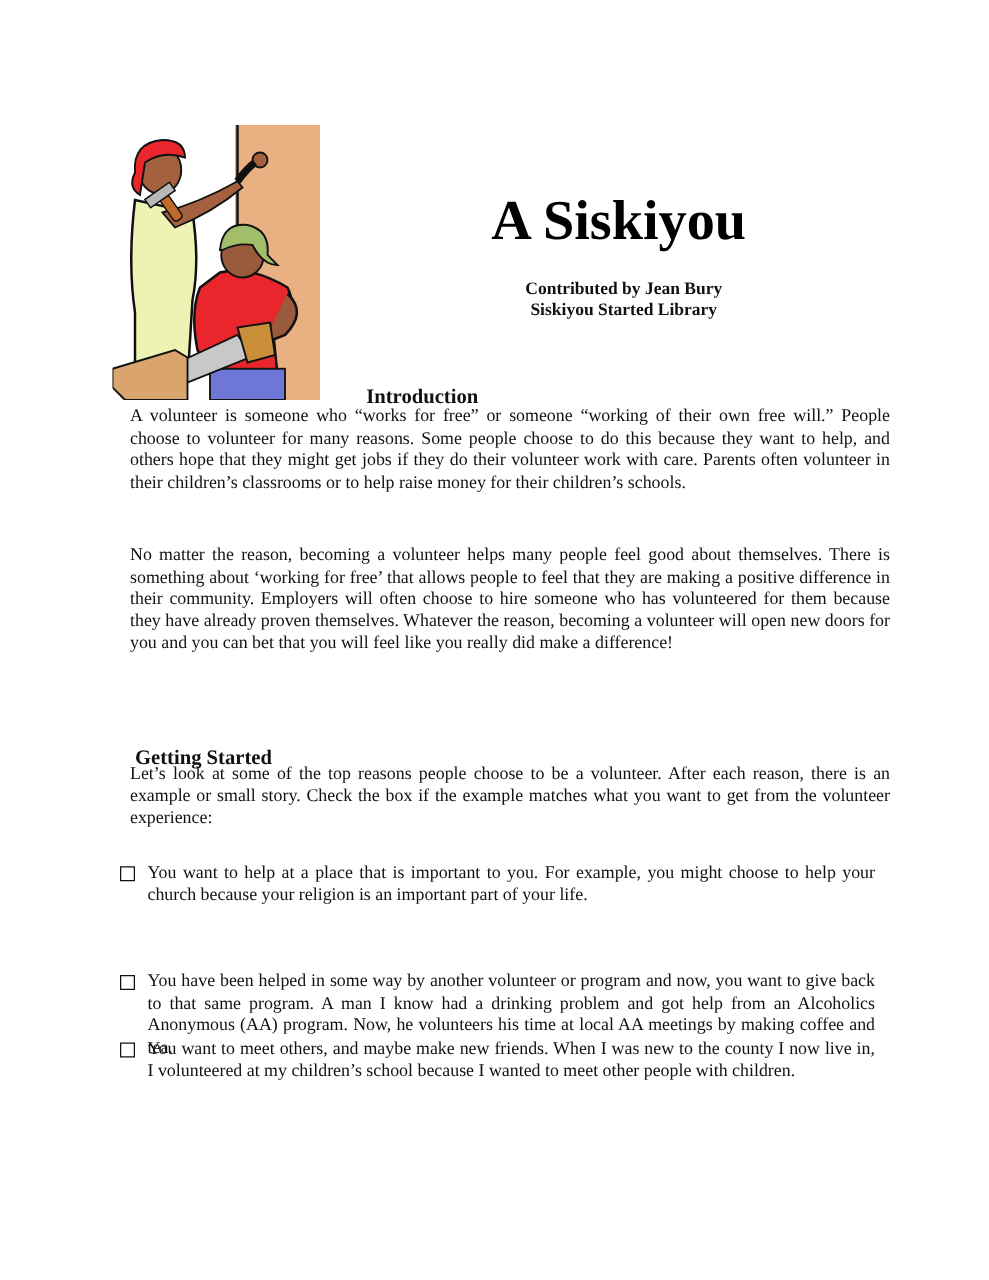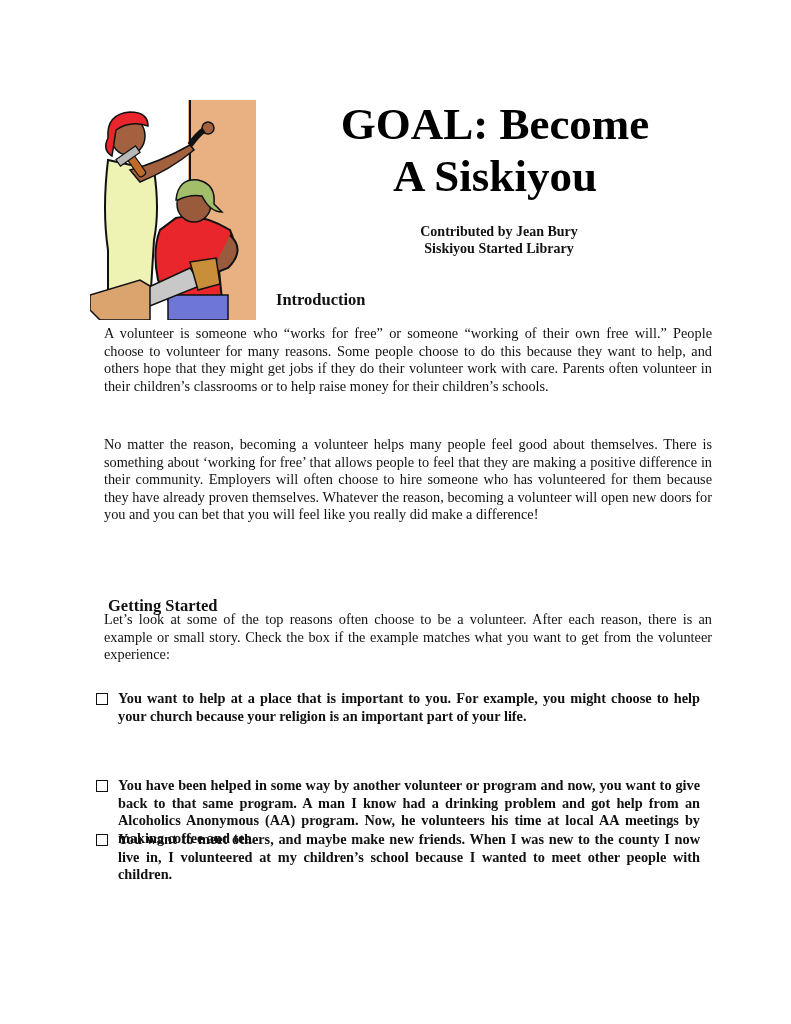--- a/index.html
+++ b/index.html
@@ -3,32 +3,32 @@
 <meta charset="utf-8">
 <style>
   html, body { margin: 0; padding: 0; background: #ffffff; }
   body { width: 791px; height: 1024px; position: relative; overflow: hidden;
          font-family: "Liberation Serif", "DejaVu Serif", serif; color: #111; }
   .clipart { position: absolute; left: 90px; top: 100px; width: 166px; height: 220px; }
   .title { position: absolute; left: 300px; width: 390px; top: 98px; text-align: center;
            font-weight: bold; font-size: 45px; line-height: 52px; color: #000; margin: 0; }
   .contrib { position: absolute; left: 330px; width: 330px; top: 219px; text-align: center;
              font-weight: bold; font-size: 14px; line-height: 17px; margin: 4px; }
-  .h-intro { position: absolute; left: 276px; top: 290px; font-weight: bold; font-size: 16.5px; margin: 0; text-align: center; }
+  .h-intro { position: absolute; left: 276px; top: 290px; font-weight: bold; font-size: 16.5px; margin: 17px; text-align: center; }
   .para { position: absolute; left: 104px; width: 608px; font-size: 14.3px; line-height: 17.6px;
           text-align: justify; margin: 0; }
   .p1 { top: 325px; }
   .p2 { top: 436px; }
   .h-start { position: absolute; left: 92px; top: 580px; font-weight: bold; font-size: 16.5px; margin: 16px; }
   .p3 { top: 611px; }
   .check-item { position: absolute; left: 96px; width: 604px; font-size: 14.3px; line-height: 17.6px;
                 text-align: justify; margin: 0; }
   .check-item .box { position: absolute; left: 0; top: 3px; width: 10px; height: 10px;
                      border: 1.3px solid #111; background: #fff; }
-  .check-item .txt { display: block; padding-left: 22px; text-indent: 0; font-weight: bold; }
+  .check-item .txt { display: block; padding-left: 22px; text-indent: 0; }
   .c1 { top: 690px; }
   .c2 { top: 777px; }
   .c3 { top: 831px; }
 </style>
 </head>
 <body>
 
 <div class="clipart">
   <svg width="166" height="220" viewBox="0 0 166 220" xmlns="http://www.w3.org/2000/svg">
 
@@ -52,37 +52,37 @@
     <path d="M140 135 Q156 150 138 168 L120 175" stroke="#111" stroke-width="2" fill="#9A5A3C"></path>
 
     <path d="M20 205 L100 168 L112 185 L30 218 Z" fill="#C8C8C8" stroke="#111" stroke-width="1.5"></path>
     <path d="M100 162 L126 158 L130 184 L108 190 Z" fill="#C98E3A" stroke="#111" stroke-width="1.5"></path>
 
     <path d="M0 195 L50 180 L60 186 L60 220 L10 220 L0 210 Z" fill="#D9A46E" stroke="#111" stroke-width="1.5"></path>
   </svg>
 </div>
 
 <h1 class="title">
-  <span>GOAL: Become</span><br>
+  <br>
   <span>A Siskiyou</span>
 </h1>
 
 <p class="contrib">
   <span>Contributed by Jean Bury</span><br>
   <span>Siskiyou Started Library</span>
 </p>
 
 <h2 class="h-intro">Introduction</h2>
 
 <p class="para p1">A volunteer is someone who “works for free” or someone “working of their own free will.” People choose to volunteer for many reasons.  Some people choose to do this because they want to help, and others hope that they might get jobs if they do their volunteer work with care. Parents often volunteer in their children’s classrooms or to help raise money for their children’s schools.</p>
 <p class="para p2">No matter the reason, becoming a volunteer helps many people feel good about themselves. There is something about ‘working for free’ that allows people to feel that they are making a positive difference in their community. Employers will often choose to hire someone who has volunteered for them because they have already proven themselves. Whatever the reason, becoming a volunteer will open new doors for you and you can bet that you will feel like you really did make a difference!</p>
 
 <h2 class="h-start">Getting Started</h2>
 
-<p class="para p3">Let’s look at some of the top reasons often choose to be a volunteer. After each reason, there is an example or small story. Check the box if the example matches what you want to get from the volunteer experience:</p>
+<p class="para p3">Let’s look at some of the top reasons people choose to be a volunteer. After each reason, there is an example or small story. Check the box if the example matches what you want to get from the volunteer experience:</p>
 
 <div class="check-item c1">
   <span class="box"></span>
   <span class="txt">You want to help at a place that is important to you. For example, you might choose to help your church because your religion is an important part of your life.</span>
 </div>
 
 <div class="check-item c2">
   <span class="box"></span>
   <span class="txt">You have been helped in some way by another volunteer or program and now, you want to give back to that same program. A man I know had a drinking problem and got help from an Alcoholics Anonymous (AA) program. Now, he volunteers his time at local AA meetings by making coffee and tea.</span>
 </div>

